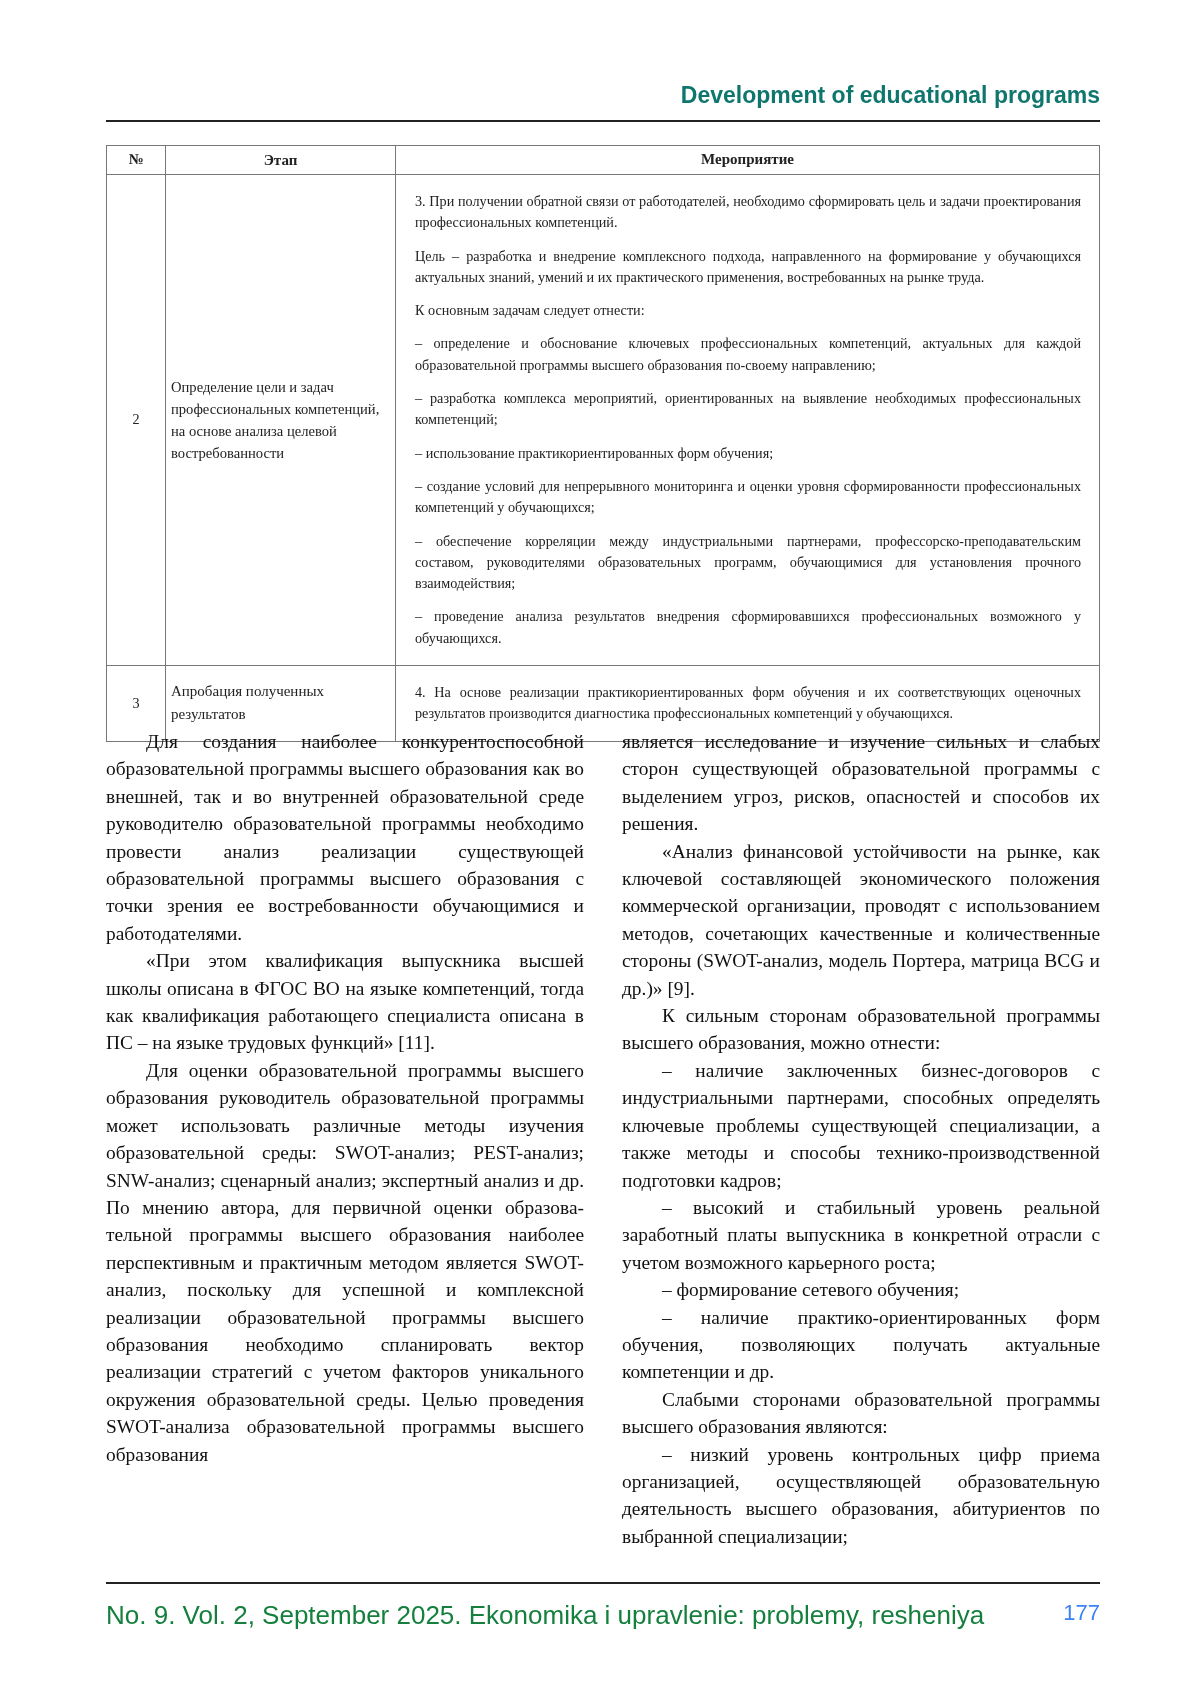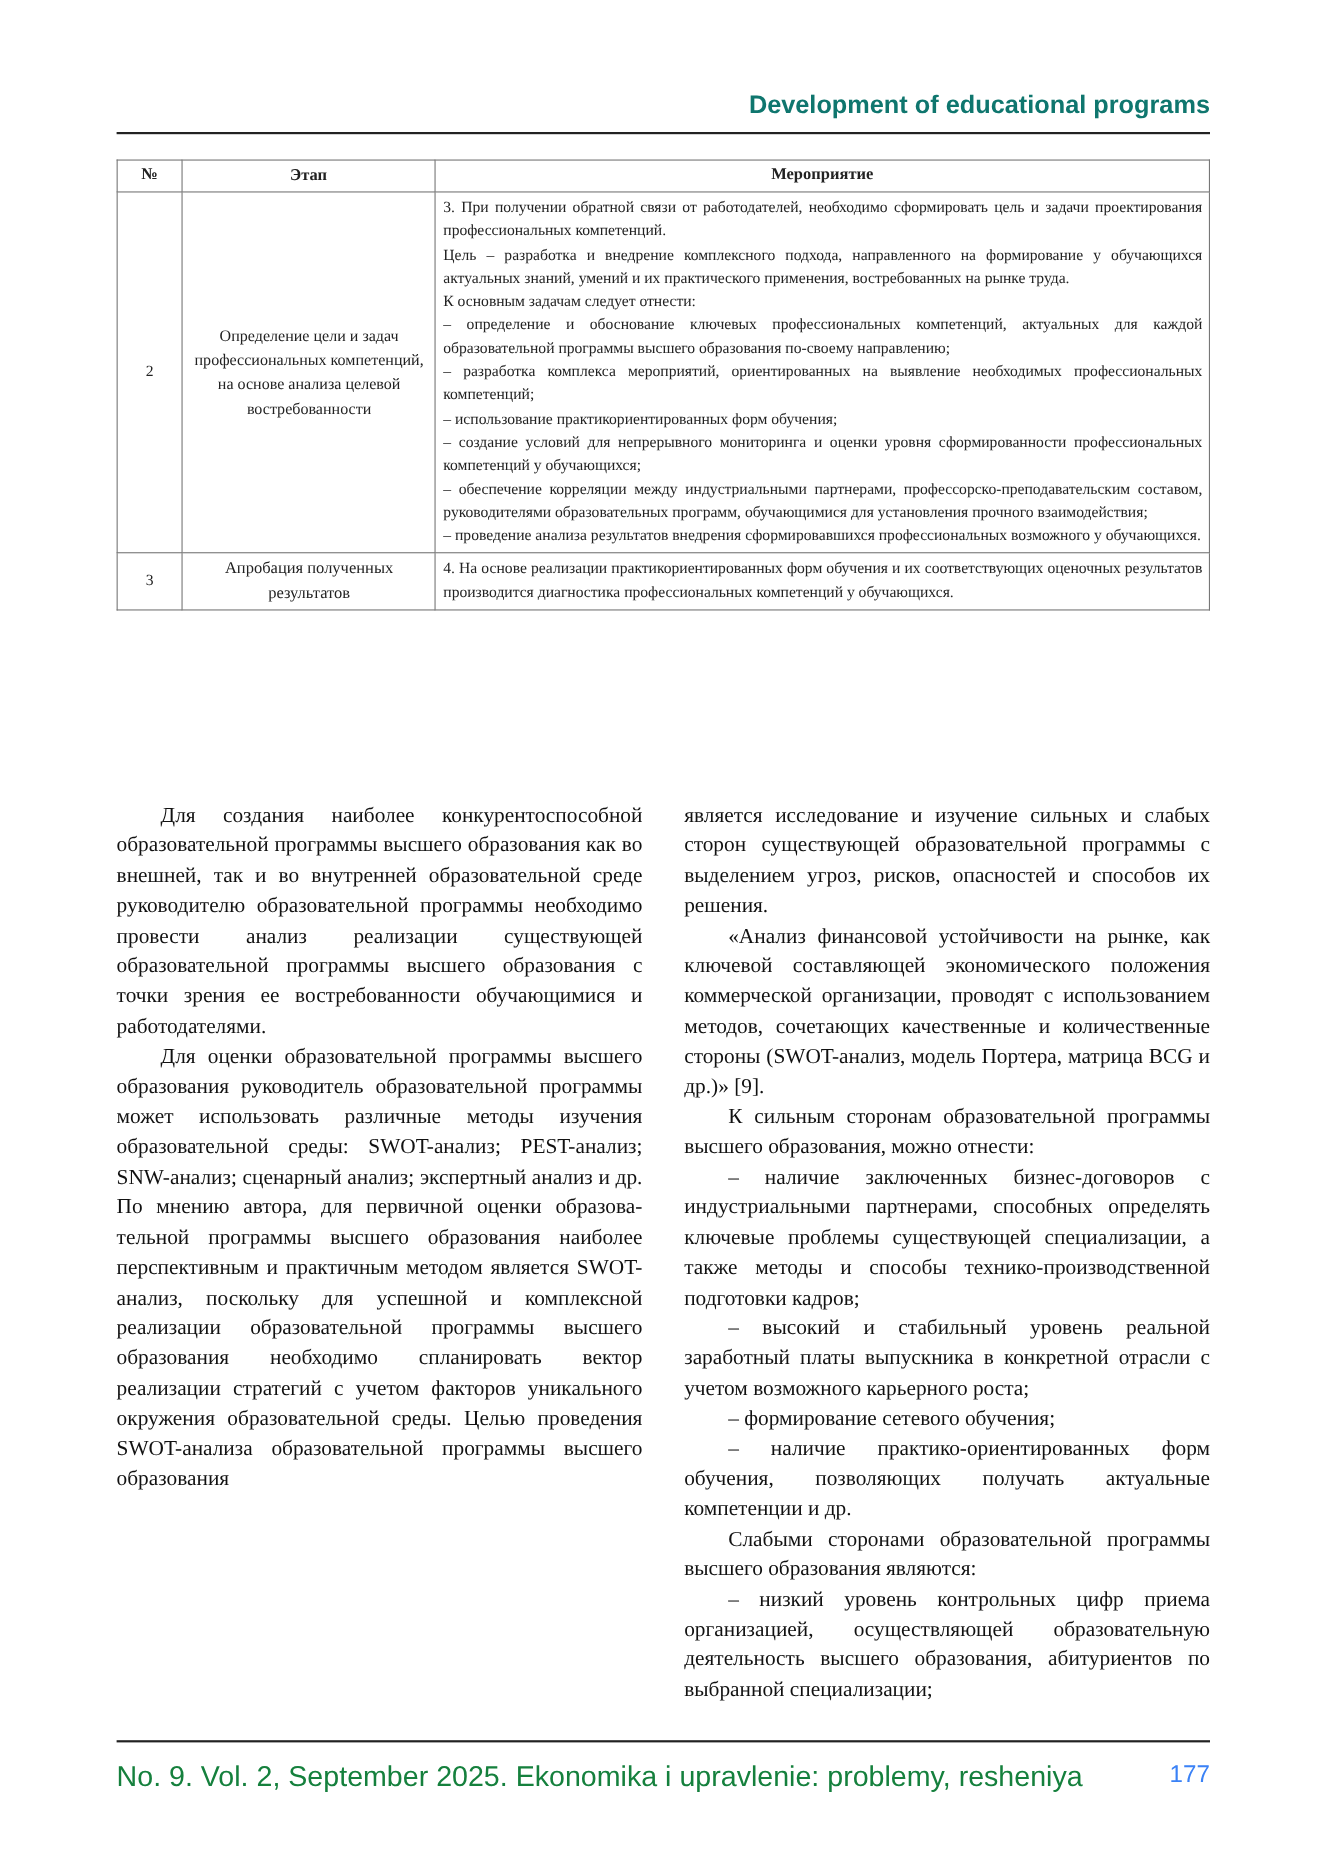--- a/index.html
+++ b/index.html
@@ -12,23 +12,23 @@
   .head-rule { position: absolute; top: 120px; left: 0; width: 994px; height: 2px; background: #222; }
 
   table.stage-table {
     position: absolute; top: 145px; left: 0; width: 994px;
     border-collapse: collapse;
     font-family: "Liberation Serif", serif; font-size: 14.2px; line-height: 21.3px; color: #222;
   }
   table.stage-table th, table.stage-table td { border: 1px solid #777; vertical-align: middle; }
   table.stage-table th { font-weight: bold; text-align: center; height: 28px; padding: 0; font-size: 15px; }
   .col-no { width: 56px; text-align: center; }
-  .col-stage { width: 220px; padding: 0 4px 0 5px; font-size: 14.6px; line-height: 22px; text-align: center; }
+  .col-stage { width: 220px; padding: 0 4px 0 5px; font-size: 14.6px; line-height: 22px; }
   .col-activity { padding: 4px 6px 4px 7px; text-align: justify; }
-  .col-activity div { margin: 0; }
+  .col-activity div { margin: 12px; }
   td.col-stage.stage-3 { font-size: 15px; line-height: 23px; margin-left: 36px; }
 
   .body-col {
     position: absolute; top: 728px; width: 478px;
     font-family: "Liberation Serif", serif; font-size: 19.4px; line-height: 27.4px; color: #111;
     text-align: justify; hyphens: manual;
   }
   .body-col.left { left: 0; }
   .body-col.right { left: 516px; }
   .body-col p { margin: 0; text-indent: 40px; }
@@ -80,20 +80,21 @@
         <td class="col-stage stage-3">Апробация полученных результатов</td>
         <td class="col-activity">
           <div>4. На основе реализации практикориентированных форм обучения и их соответствую­щих оценочных результатов производится диагностика профессиональных компетен­ций у обучающихся.</div>
         </td>
       </tr>
     </tbody>
   </table>
 
   <div class="body-col left">
     <p>Для создания наиболее конкурентоспособ­ной образовательной программы высшего об­разования как во внешней, так и во внутренней образовательной среде руководителю образова­тельной программы необходимо провести ана­лиз реализации существующей образовательной программы высшего образования с точки зрения ее востребованности обучающимися и работо­дателями.</p>
+    <p>«При этом квалификация выпускника выс­шей школы описана в ФГОС ВО на языке ком­петенций, тогда как квалификация работающего специалиста описана в ПС – на языке трудовых функций» [11].</p>
     <p>Для оценки образовательной программы высшего образования руководитель образова­тельной программы может использовать раз­личные методы изучения образовательной сре­ды: SWOT-анализ; PEST-анализ; SNW-анализ; сценарный анализ; экспертный анализ и др. По мнению автора, для первичной оценки образова­тельной программы высшего образования наибо­лее перспективным и практичным методом яв­ляется SWOT-анализ, поскольку для успешной и комплексной реализации образовательной про­граммы высшего образования необходимо спла­нировать вектор реализации стратегий с учетом факторов уникального окружения образователь­ной среды. Целью проведения SWOT-анализа об­разовательной программы высшего образования</p>
   </div>
 
   <div class="body-col right">
     <p class="cont">является исследование и изучение сильных и сла­бых сторон существующей образовательной про­граммы с выделением угроз, рисков, опасностей и способов их решения.</p>
     <p>«Анализ финансовой устойчивости на рын­ке, как ключевой составляющей экономического положения коммерческой организации, прово­дят с использованием методов, сочетающих ка­чественные и количественные стороны (SWOT-анализ, модель Портера, матрица BCG и др.)» [9].</p>
     <p>К сильным сторонам образовательной про­граммы высшего образования, можно отнести:</p>
     <p>– наличие заключенных бизнес-договоров с индустриальными партнерами, способных опре­делять ключевые проблемы существующей спе­циализации, а также методы и способы технико-производственной подготовки кадров;</p>
     <p>– высокий и стабильный уровень реальной заработный платы выпускника в конкретной от­расли с учетом возможного карьерного роста;</p>
     <p>– формирование сетевого обучения;</p>

